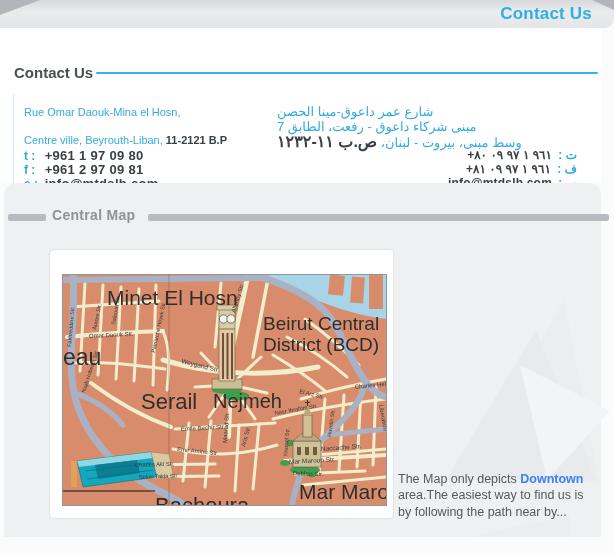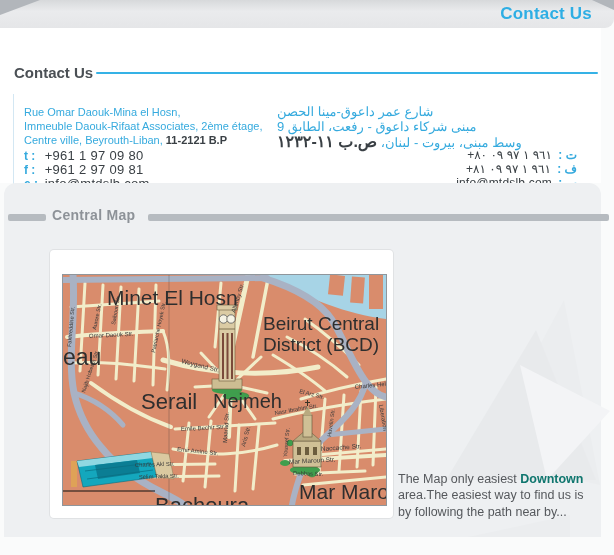--- a/index.html
+++ b/index.html
@@ -21,21 +21,21 @@
   .white-sec{position:absolute;left:0;top:28px;width:601px;height:155px;background:#ffffff;}
   .sec-title{position:absolute;left:14px;top:36px;font-size:15px;font-weight:bold;color:#4b5055;}
   .title-rule{position:absolute;left:96px;top:44px;width:502px;height:2px;background:#35b2e6;border-radius:2px;}
   .vline{position:absolute;left:13px;top:66px;width:1px;height:112px;background:#d3e7f3;}
 
   .addr-en{position:absolute;left:24px;top:66px;font-size:11px;line-height:14px;color:#35aade;}
   .addr-en b{color:#3a4045;font-weight:bold;}
   .contacts-en{position:absolute;left:24px;top:121px;font-size:13px;line-height:14px;}
   .crow{height:14px;white-space:nowrap;}
   .clab{color:#35aade;font-weight:bold;font-size:12px;display:inline-block;min-width:17px;}
-  .cval{color:#3a4045;font-weight:normal;letter-spacing:.3px;}
+  .cval{color:#3a4045;font-weight:bold;letter-spacing:.3px;}
 
   .addr-ar{position:absolute;right:24px;top:63px;width:300px;font-size:13px;line-height:15px;
     color:#35aade;text-align:left;direction:rtl;}
   .addr-ar b{color:#3a4045;font-weight:bold;font-size:16px;}
   .contacts-ar{position:absolute;right:24px;top:120px;width:300px;direction:rtl;text-align:right;
     font-size:12px;line-height:14px;}
   .contacts-ar .clab{min-width:0;margin-left:3px;}
   .contacts-ar .cval{letter-spacing:.2px;}
 
   
@@ -55,41 +55,41 @@
   
   .map-card{position:absolute;left:50px;top:250px;width:343px;height:268px;background:#ffffff;
     border-radius:4px;box-shadow:0 0 0 1px #e0e2e4;}
   .map-frame{position:absolute;left:12px;top:24px;width:323px;height:230px;border:1px solid #8f969c;}
   .map-frame svg{display:block;}
   .m-area{fill:#2e2e2e;}
   .m-street{fill:#3a3a3a;}
 
   
   .map-desc{position:absolute;left:398px;top:458px;width:202px;font-size:12.5px;line-height:16.5px;color:#55585c;}
-  .map-desc b{color:#0f766e;}
+  .map-desc b{color:#3b82f6;}
 </style>
 </head>
 <body>
 
 <div class="stage">
 
   <div class="topbar">
     <div class="corner-l"></div>
     <div class="corner-r"></div>
     <a class="nav-link">Contact Us</a>
   </div>
 
   <div class="white-sec">
     <div class="sec-title">Contact Us</div>
     <div class="title-rule"></div>
     <div class="vline"></div>
 
     <p class="addr-en">
       <span>Rue Omar Daouk-Mina el Hosn,</span><br>
-      <span>Immeuble Daouk-Rifaat Associates, 2ème étage,</span><br>
+      <br>
       <span>Centre ville, Beyrouth-Liban,</span>
       <b>11-2121 B.P</b>
     </p>
 
     <div class="contacts-en">
       <div class="crow">
         <span class="clab">t :</span>
         <span class="cval">+961 1 97 09 80</span>
       </div>
       <div class="crow">
@@ -101,21 +101,21 @@
         <span class="cval">info@mtdslb.com</span>
       </div>
       <div class="crow">
         <span class="clab">w:</span>
         <span class="cval">www.mtdslb.com</span>
       </div>
     </div>
 
     <p class="addr-ar" dir="rtl">
       <span>شارع عمر داعوق-مينا الحصن</span><br>
-      <span>مبنى  شركاء داعوق - رفعت، الطابق 9</span><br>
+      <span>مبنى  شركاء داعوق - رفعت، الطابق 7</span><br>
       <span>وسط مبنى، بيروت - لبنان،</span>
       <b>ص.ب ١١-١٢٣٢</b>
     </p>
 
     <div class="contacts-ar" dir="rtl">
       <div class="crow">
         <span class="clab">ت :</span>
         <span class="cval" dir="ltr">+٩٦١ ١ ٩٧ ٠٩ ٨٠</span>
       </div>
       <div class="crow">
@@ -288,15 +288,15 @@
             <text x="0" y="90" font-size="23" class="m-area">eau</text>
             <text x="78" y="134" font-size="22" class="m-area">Serail</text>
             <text x="150" y="133" font-size="20" class="m-area">Nejmeh</text>
             <text x="236" y="224" font-size="21" class="m-area">Mar Maroun</text>
             <text x="92" y="238" font-size="22" class="m-area">Bachoura</text>
           </g>
       </svg>
     </div>
   </div>
 
-  <p class="map-desc"><span>The Map only easiest </span><b>Downtown</b><span> area.The easiest way to find us is by following the path near by...</span></p>
+  <p class="map-desc"><span>The Map only depicts </span><b>Downtown</b><span> area.The easiest way to find us is by following the path near by...</span></p>
 
 </div>
 
 </body></html>

